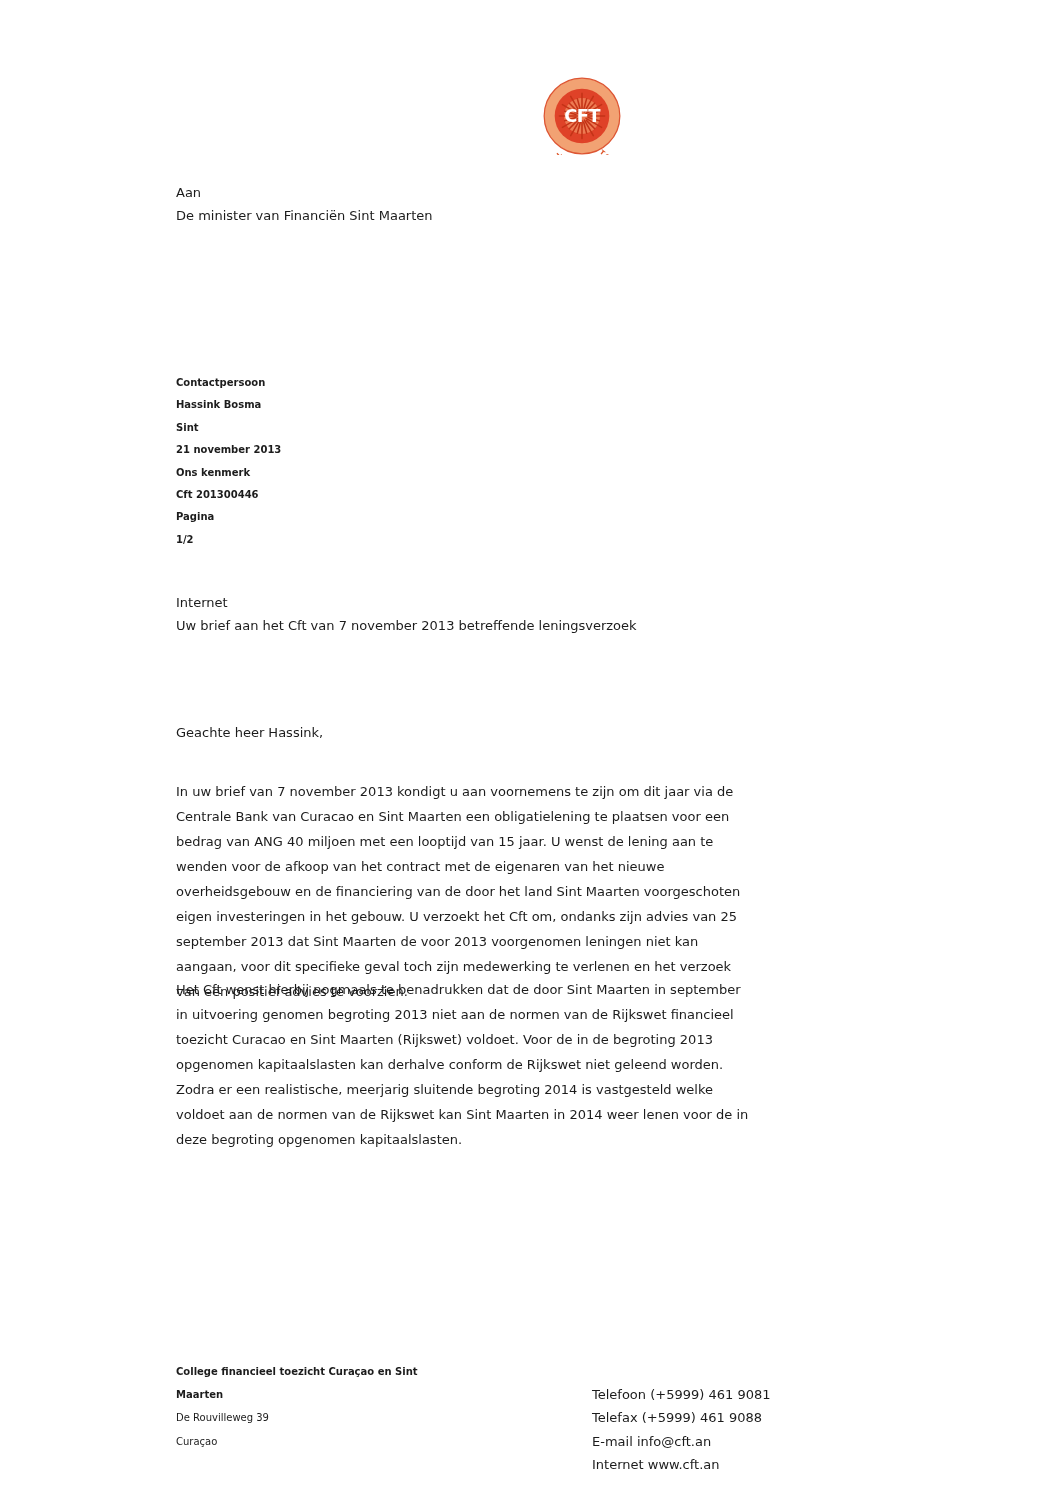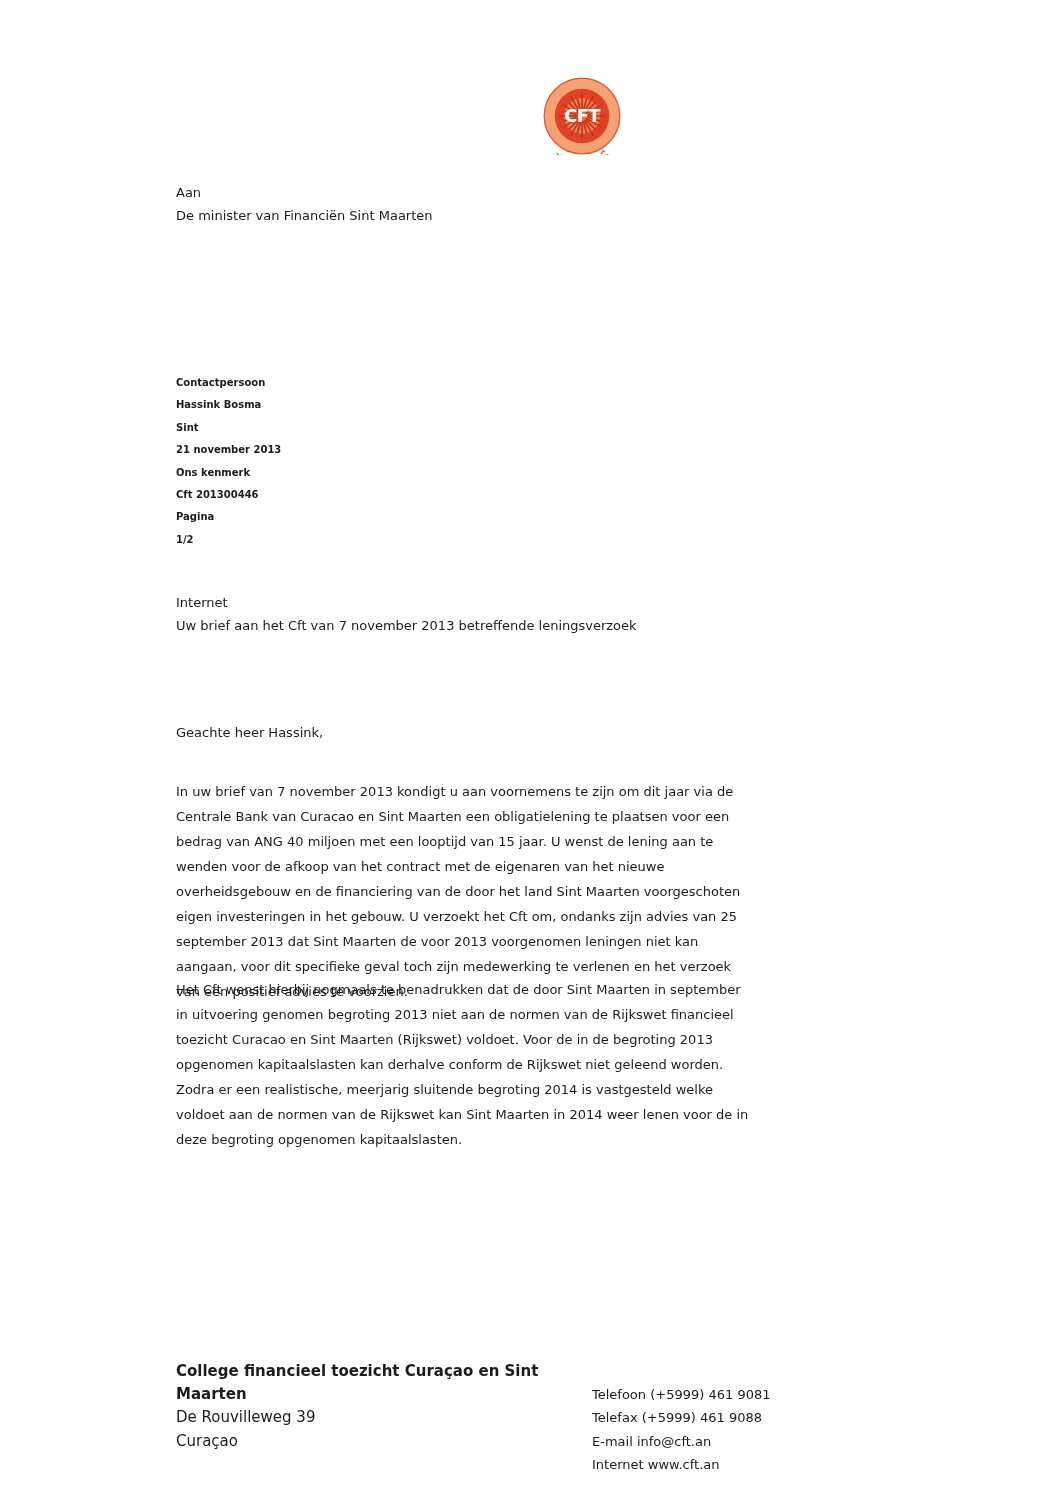--- a/index.html
+++ b/index.html
@@ -73,21 +73,21 @@
     line-height: 25px;
     white-space: pre-line;
   }
   .para-1 { top: 779px; }
   .para-2 { top: 977px; }
 
   .footer-left {
     left: 176px;
     top: 1360px;
     width: 400px;
-    font-size: 15px;
+    font-size: 10px;
     line-height: 23.2px;
   }
   .footer-left .org {
     font-weight: bold;
     white-space: pre-line;
   }
   .footer-right {
     left: 592px;
     top: 1383px;
     width: 330px;

